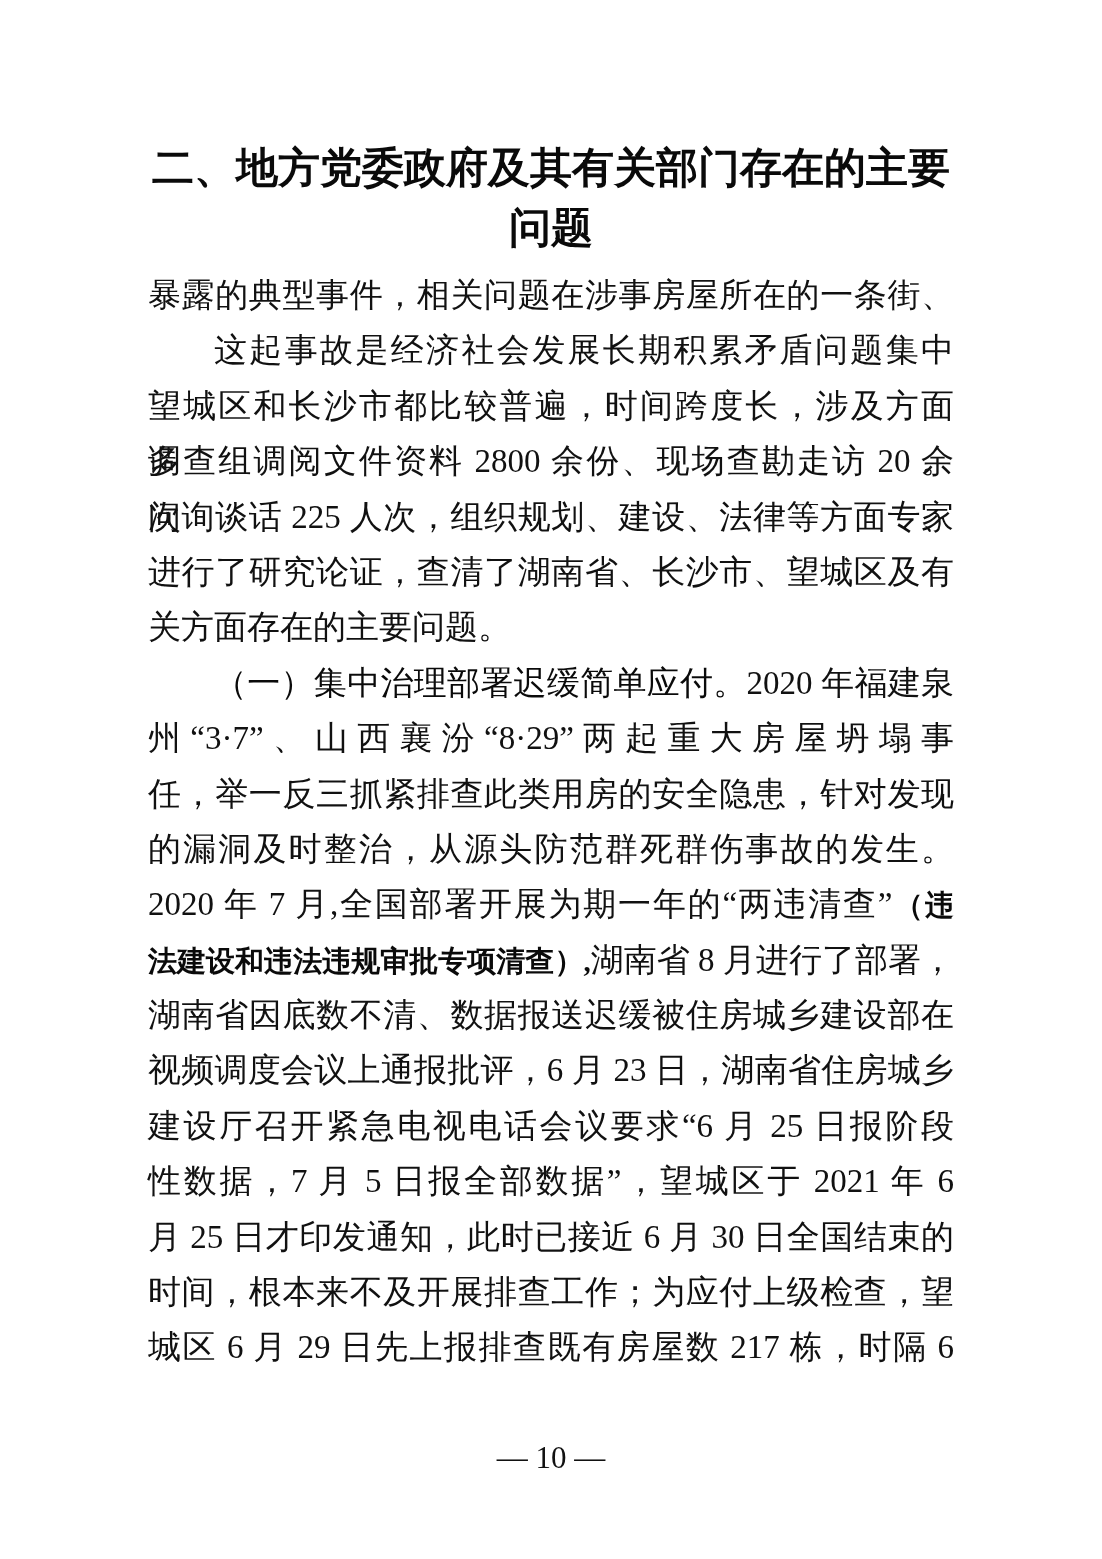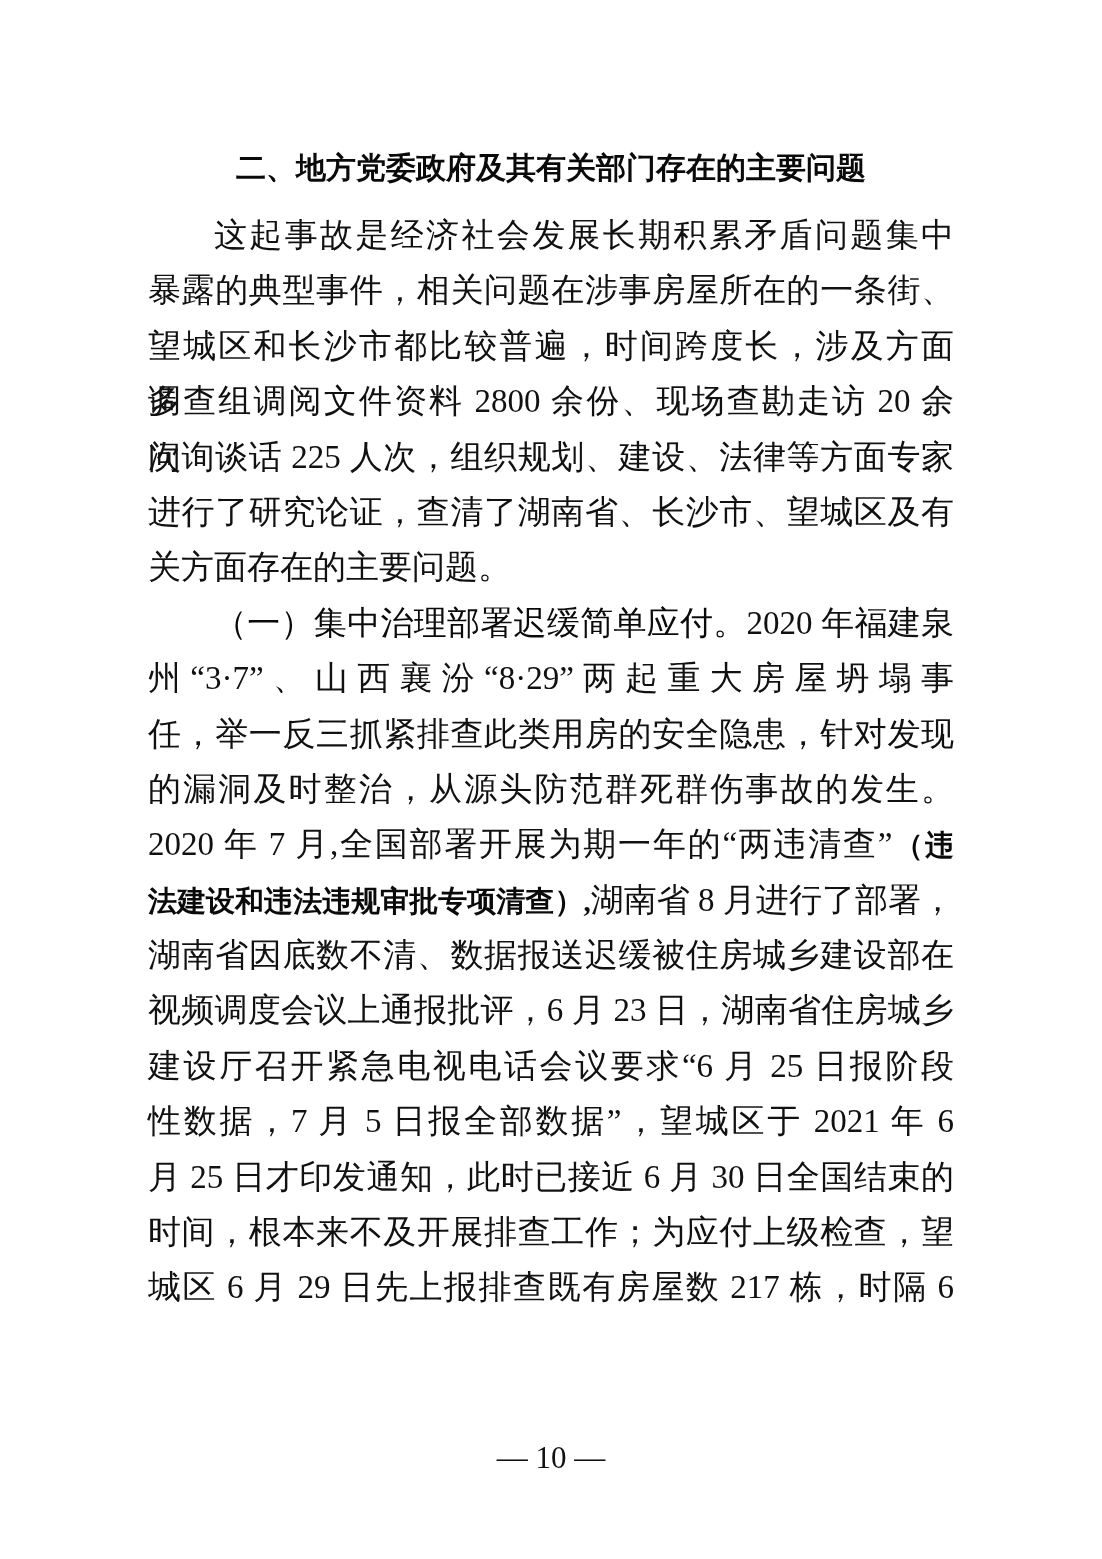--- a/index.html
+++ b/index.html
@@ -20,21 +20,21 @@
   .content {
     position: absolute;
     left: 148px;
     top: 138px;
     width: 806px;
   }
   .heading {
     margin: 0 0 10px 0;
     font-family: "Liberation Sans", "DejaVu Sans", sans-serif;
     font-weight: bold;
-    font-size: 30px;
+    font-size: 42px;
     line-height: 60px;
     text-align: center;
     letter-spacing: 0px;
     color: #0a0a0a;
   }
   .line {
     font-size: 33px;
     line-height: 55.4px;
     height: 55.4px;
     text-align: justify;
@@ -70,22 +70,22 @@
     font-family: "Liberation Serif", "DejaVu Serif", serif;
   }
 </style>
 </head>
 <body>
 
 <div class="page">
   <div class="content">
     <h1 class="heading">二、地方党委政府及其有关部门存在的主要问题</h1>
     <div id="body-lines">
+        <div class="line"><span class="seg-normal">暴露的典型事件，相关问题在涉事房屋所在的一条街、</span></div>
         <div class="line indent"><span class="seg-normal">这起事故是经济社会发展长期积累矛盾问题集中</span></div>
-        <div class="line"><span class="seg-normal">暴露的典型事件，相关问题在涉事房屋所在的一条街、</span></div>
         <div class="line"><span class="seg-normal">望城区和长沙市都比较普遍，时间跨度长，涉及方面多。</span></div>
         <div class="line"><span class="seg-normal">调查组调阅文件资料 2800 余份、现场查勘走访 20 余次、</span></div>
         <div class="line"><span class="seg-normal">问询谈话 225 人次，组织规划、建设、法律等方面专家</span></div>
         <div class="line"><span class="seg-normal">进行了研究论证，查清了湖南省、长沙市、望城区及有</span></div>
         <div class="line flush"><span class="seg-normal">关方面存在的主要问题。</span></div>
         <div class="line indent"><span class="seg-bold">（一）集中治理部署迟缓简单应付。</span><span class="seg-normal">2020 年福建泉</span></div>
         <div class="line"><span class="seg-normal">州“3·7”、山西襄汾“8·29”两起重大房屋坍塌事</span></div>
         <div class="line"><span class="seg-normal">任，举一反三抓紧排查此类用房的安全隐患，针对发现</span></div>
         <div class="line"><span class="seg-normal">的漏洞及时整治，从源头防范群死群伤事故的发生。</span></div>
         <div class="line"><span class="seg-normal">2020 年 7 月,全国部署开展为期一年的“两违清查”</span><span class="seg-small">（违</span></div>

